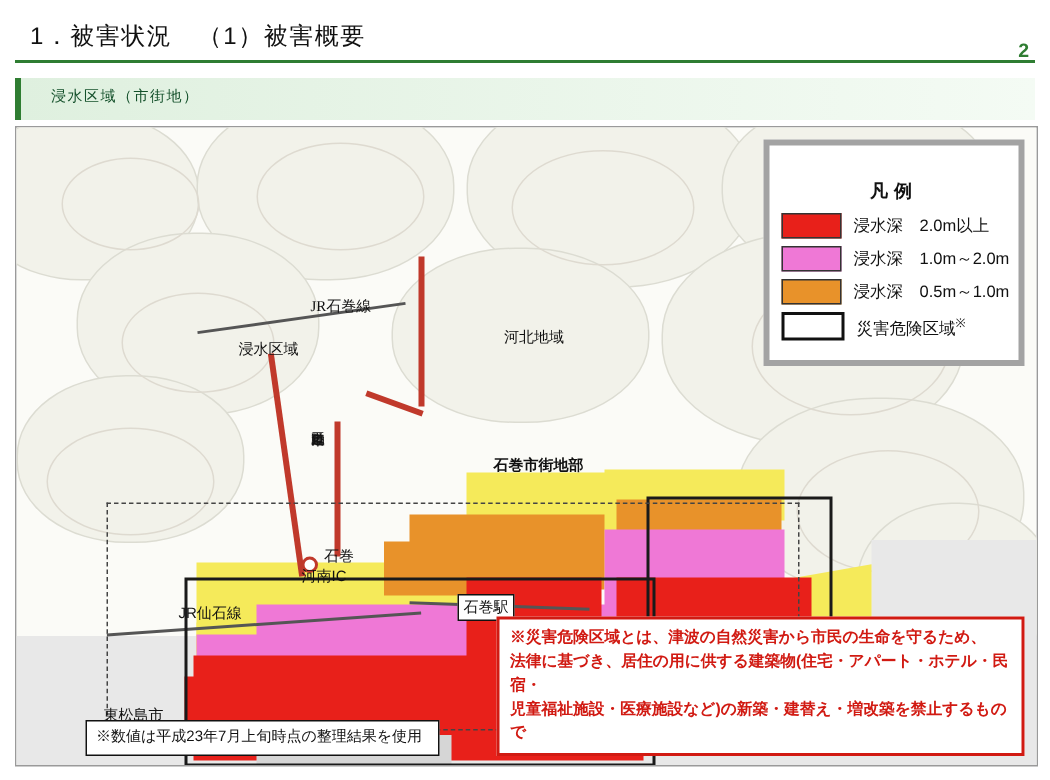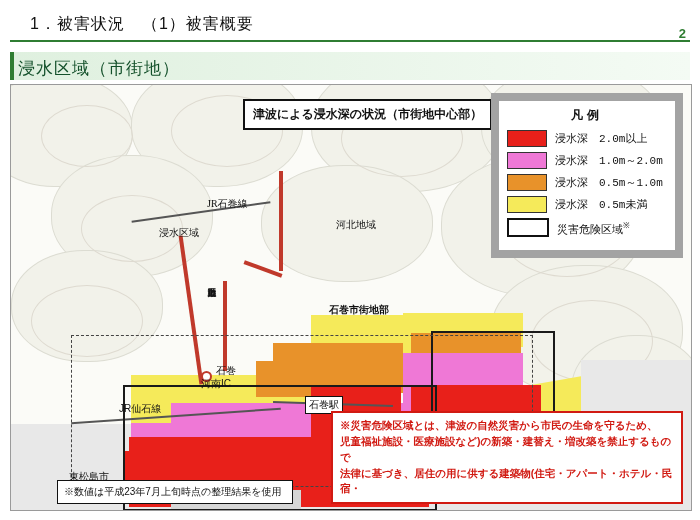--- a/index.html
+++ b/index.html
@@ -5,42 +5,42 @@
   html,body{margin:0;padding:0;}
   body{
     width:700px;height:520px;
     background:#ffffff;
     font-family:"Liberation Sans", sans-serif;
     overflow:hidden;
     position:relative;
   }
   
   .slide-title{
-    position:absolute;left:30px;top:14px;
+    position:absolute;left:20px;top:14px;
     font-size:16px;color:#111;letter-spacing:1px;
     white-space:nowrap;
   }
   .page-number{
     position:absolute;right:14px;top:26px;
     font-size:13px;font-weight:bold;color:#2f7d32;
   }
   .title-rule{
     position:absolute;left:10px;right:10px;top:40px;
     height:2px;background:#2f7d32;
   }
   
   .section-band{
     position:absolute;left:10px;top:52px;width:680px;height:28px;
     background:linear-gradient(to right,#dff0df,#f4fbf4);
     border-left:4px solid #2f7d32;
     box-sizing:border-box;
   }
   .section-band .label{
-    position:absolute;left:4px;top:5px;
-    font-size:17px;color:#13502a;letter-spacing:1px;
+    position:absolute;left:20px;top:5px;
+    font-size:10px;color:#13502a;letter-spacing:1px;
   }
   
   .map-frame{
     position:absolute;left:10px;top:84px;width:680px;height:425px;
     border:1px solid #9a9a9a;
     background:#ffffff;
     overflow:hidden;
   }
   
   .map-canvas{position:absolute;inset:0;}
@@ -80,30 +80,30 @@
   .f-outline{background:transparent;border:2px solid #1a1a1a;}
   
   .map-title{
     position:absolute;left:232px;top:14px;
     background:#ffffff;border:2px solid #111;
     padding:5px 8px;font-size:12px;font-weight:bold;color:#111;
     white-space:nowrap;
   }
   
   .legend{
-    position:absolute;right:8px;top:8px;width:192px;
-    background:#ffffff;border:8px solid #a3a3a3;
-    padding:6px 8px 8px 8px;box-sizing:border-box;
+    position:absolute;right:8px;top:8px;width:174px;
+    background:#ffffff;border:4px solid #a3a3a3;
+    padding:22px 8px 8px 8px;box-sizing:border-box;
   }
   .legend-title{
     text-align:center;font-size:12px;font-weight:bold;color:#111;
     margin-bottom:6px;letter-spacing:4px;
   }
   .legend-row{
-    display:flex;align-items:center;margin-bottom:5px;font-family:Liberation Mono, monospace;
+    display:flex;align-items:center;margin-bottom:5px;
   }
   .swatch{
     width:38px;height:15px;border:1px solid #333;margin-right:8px;flex:0 0 auto;
   }
   .legend-label{font-size:11px;color:#111;white-space:nowrap;}
   .legend-label .sup{font-size:8px;vertical-align:super;color:#111;}
   
   .note-left{
     position:absolute;left:46px;bottom:6px;width:236px;
     background:#ffffff;border:1px solid #111;
@@ -200,21 +200,20 @@
     <div class="rail" style="left:262px;top:318px;width:120px;transform:rotate(2deg);"></div>
 
     <div class="poly f-outline" style="left:112px;top:300px;width:310px;height:122px;"></div>
     <div class="poly f-outline" style="left:420px;top:246px;width:120px;height:160px;"></div>
 
     <div class="dash-border" style="left:60px;top:250px;width:460px;height:150px;"></div>
 
     <div class="station-dot" style="left:190px;top:286px;"></div>
   </div>
 
-  <div class="map-title">津波による浸水深の状況（市街地中心部）</div>
 
   <div class="place" style="left:196px;top:112px;font-family:Liberation Serif, serif;">JR石巻線</div>
   <div class="place" style="left:148px;top:141px;">浸水区域</div>
   <div class="place" style="left:325px;top:133px;">河北地域</div>
   <div class="place small" style="left:194px;top:196px;writing-mode:vertical-rl;">三陸自動車道</div>
   <div class="place" style="left:318px;top:218px;font-weight:bold;">石巻市街地部</div>
   <div class="place" style="left:205px;top:279px;">石巻</div>
   <div class="place" style="left:190px;top:292px;">河南IC</div>
   <div class="place boxed" style="left:294px;top:311px;">石巻駅</div>
   <div class="place" style="left:108px;top:317px;">JR仙石線</div>
@@ -231,34 +230,30 @@
     <div class="legend-row">
       <div class="swatch" style="background:#ef78d6;"></div>
       <div class="legend-label">浸水深　1.0m～2.0m</div>
     </div>
 
     <div class="legend-row">
       <div class="swatch" style="background:#e8922a;"></div>
       <div class="legend-label">浸水深　0.5m～1.0m</div>
     </div>
 
-    <div class="legend-row">
-      <div class="swatch" style="background:#f5ea5a;"></div>
-      <div class="legend-label">浸水深　0.5m未満</div>
-    </div>
 
     <div class="legend-row">
       <div class="swatch" style="background:#ffffff;border:2px solid #111;"></div>
       <div class="legend-label"><span>災害危険区域</span><span class="sup">※</span></div>
     </div>
   </div>
 
   <div class="note-left">
     <div>※数値は平成23年7月上旬時点の整理結果を使用</div>
   </div>
 
   <div class="note-right">
     <div>※災害危険区域とは、津波の自然災害から市民の生命を守るため、</div>
+    <div>法律に基づき、居住の用に供する建築物(住宅・アパート・ホテル・民宿・</div>
     <div>児童福祉施設・医療施設など)の新築・建替え・増改築を禁止するもので</div>
-    <div>法律に基づき、居住の用に供する建築物(住宅・アパート・ホテル・民宿・</div>
   </div>
 
 </div>
 
 </body></html>

